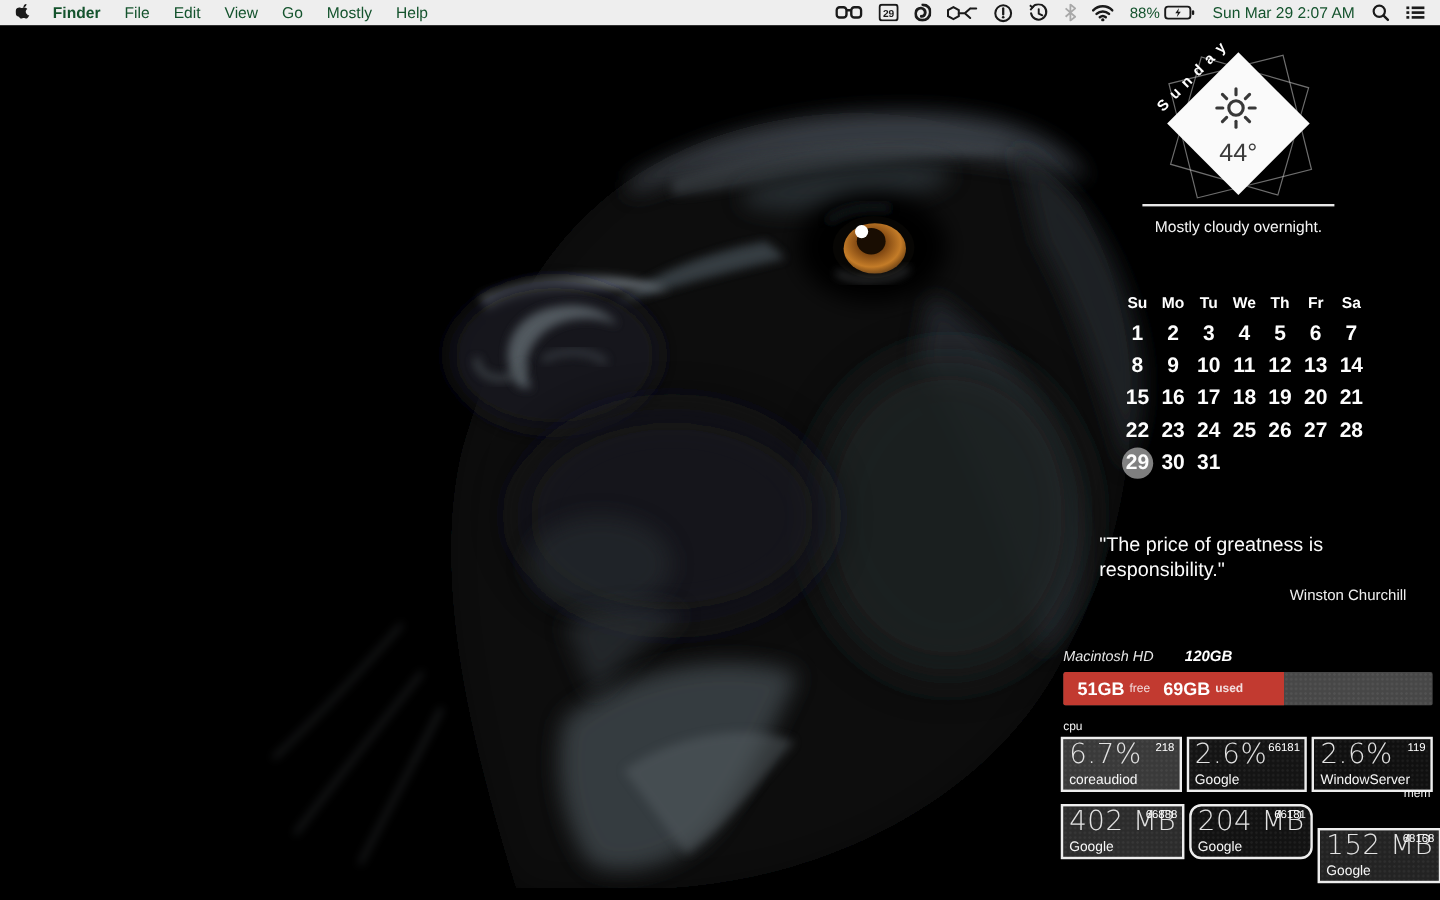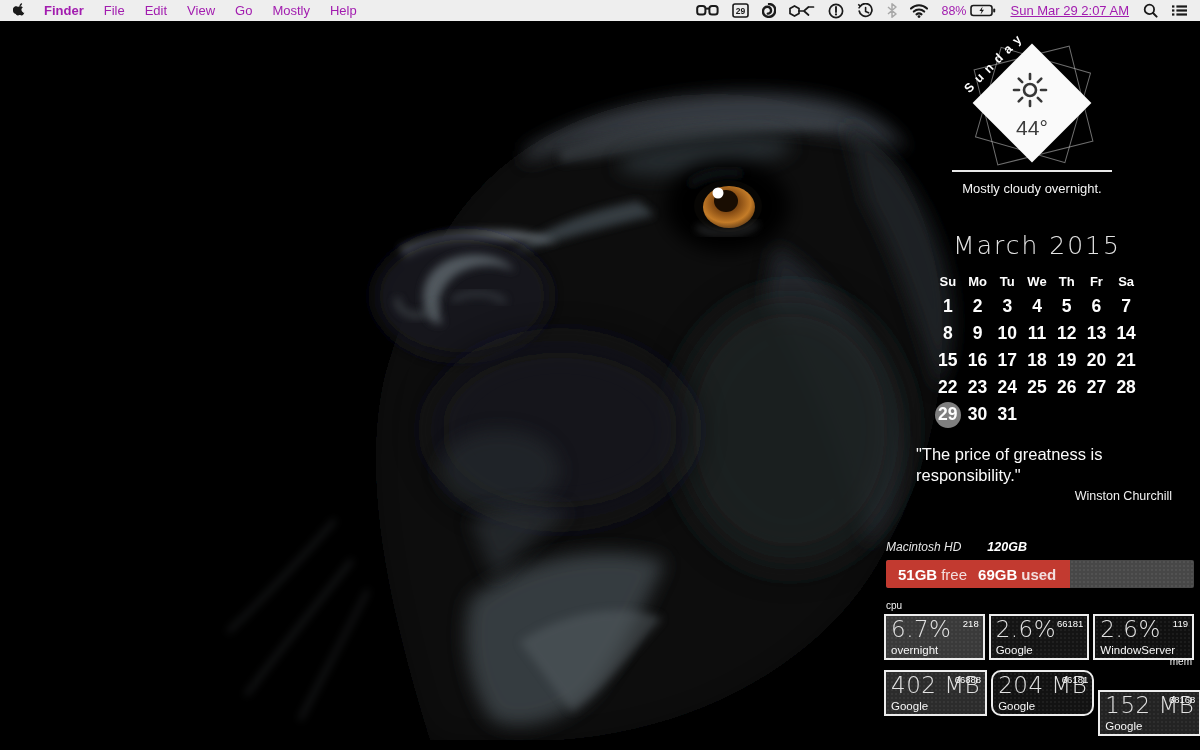--- a/index.html
+++ b/index.html
@@ -2,30 +2,30 @@
 <html><head>
 <meta charset="utf-8">
 <style>
   html,body{margin:0;padding:0;background:#000;}
   #desktop{position:relative;width:1200px;height:750px;overflow:hidden;background:#000;
     font-family:"Liberation Sans","DejaVu Sans",sans-serif;}
   
   #wallpaper{position:absolute;left:0;top:0;width:1200px;height:750px;}
   
   .menubar{position:absolute;left:0;top:0;width:100%;height:21px;background:rgba(246,246,246,.97);
-    display:flex;align-items:center;z-index:50;color:#a21caf;font-size:13px;
+    display:flex;align-items:center;z-index:50;color:#14532d;font-size:13px;
     box-shadow:0 1px 0 rgba(0,0,0,.25);}
   .menubar-left{display:flex;align-items:center;height:100%;padding-left:13px;}
   .menu-item{padding:0 10px;height:100%;display:flex;align-items:center;cursor:default;}
   .menu-item.appname{font-weight:bold;}
   .apple{padding:0 8px 0 0;display:flex;align-items:center;height:100%;}
   .menubar-right{margin-left:auto;display:flex;align-items:center;height:100%;padding-right:10px;gap:9px;}
   .status-item{display:flex;align-items:center;height:100%;padding:0 2px;}
   .status-text{font-size:12.5px;}
-  .clock{font-size:13px;padding:0 3px;text-decoration:underline;}
+  .clock{font-size:13px;padding:0 3px;}
   
   .widget{position:absolute;z-index:10;color:#fff;}
   
   #weather{left:950px;top:28px;width:164px;height:180px;}
   .ghost-square{position:absolute;width:92px;height:92px;border:1px solid rgba(200,200,200,.55);left:36px;top:30px;}
   .gs1{transform:rotate(16deg);}
   .gs2{transform:rotate(-14deg);width:97px;height:97px;left:34px;top:28px;}
   .diamond{position:absolute;left:40px;top:33px;width:84px;height:84px;background:#fafafa;transform:rotate(45deg);
     box-shadow:0 0 6px rgba(0,0,0,.4);}
   .sunday-label{position:absolute;left:45px;top:34px;transform:translate(-50%,-50%) rotate(-45deg);
@@ -50,21 +50,21 @@
   
   #disk{left:886px;top:540px;width:308px;}
   .disk-head{display:flex;align-items:baseline;font-style:italic;gap:12px;}
   .disk-name{font-size:12px;color:#e6e6e6;}
   .disk-cap{font-size:12.5px;font-weight:bold;color:#fff;margin-left:14px;}
   .disk-bar{margin-top:6px;height:28px;background:#474747;border-radius:2px;position:relative;overflow:hidden;
     box-shadow:0 1px 5px rgba(0,0,0,.7);
     background-image:radial-gradient(rgba(255,255,255,.06) 1px,transparent 1.2px);background-size:4px 4px;}
   .disk-used{position:absolute;left:0;top:0;bottom:0;display:flex;align-items:center;padding-left:12px;border-radius:2px 0 0 2px;}
   .disk-big{font-size:15px;font-weight:bold;color:#fff;}
-  .disk-small{font-size:15px;color:#f3dede;margin-left:4px;}
+  .disk-small{font-size:10px;color:#f3dede;margin-left:4px;}
   .disk-small.b{font-weight:bold;}
   .gap10{margin-left:11px;}
   
   #cpu{left:884px;top:600px;width:310px;}
   #mem{left:884px;top:656px;width:310px;}
   .stat-label{font-size:10px;font-weight:normal;color:#f2f2f2;margin:0 2px 3px 2px;}
   .stat-label.right{text-align:right;}
   .stat-row{display:flex;gap:4px;}
   .stat-box{flex:1;height:40px;border:2px solid #ededed;position:relative;padding:1px 5px;
     box-shadow:0 1px 4px rgba(0,0,0,.6);
@@ -258,21 +258,20 @@
             <line x1="27.8" y1="12.2" x2="31.3" y2="8.7"></line>
         </g>
       </svg>
     </div>
     <div class="temp">44°</div>
     <div class="weather-divider"></div>
     <div class="forecast">Mostly cloudy overnight.</div>
   </div>
 
   <div id="calendar" class="widget">
-    <div class="cal-title">March 2015</div>
     <div class="cal-grid">
         <div class="cal-head">Su</div>
         <div class="cal-head">Mo</div>
         <div class="cal-head">Tu</div>
         <div class="cal-head">We</div>
         <div class="cal-head">Th</div>
         <div class="cal-head">Fr</div>
         <div class="cal-head">Sa</div>
         <div class="cal-day">
           <span class="pill">1</span>
@@ -401,21 +400,21 @@
       </div>
     </div>
   </div>
 
   <div id="cpu" class="widget">
     <div class="stat-label">cpu</div>
     <div class="stat-row">
       <div class="stat-box bg-a">
         <div class="stat-big">6.7%</div>
         <div class="stat-pid">218</div>
-        <div class="stat-name">overnight</div>
+        <div class="stat-name">coreaudiod</div>
       </div>
       <div class="stat-box bg-b">
         <div class="stat-big">2.6%</div>
         <div class="stat-pid">66181</div>
         <div class="stat-name">Google</div>
       </div>
       <div class="stat-box bg-c">
         <div class="stat-big">2.6%</div>
         <div class="stat-pid">119</div>
         <div class="stat-name">WindowServer</div>

